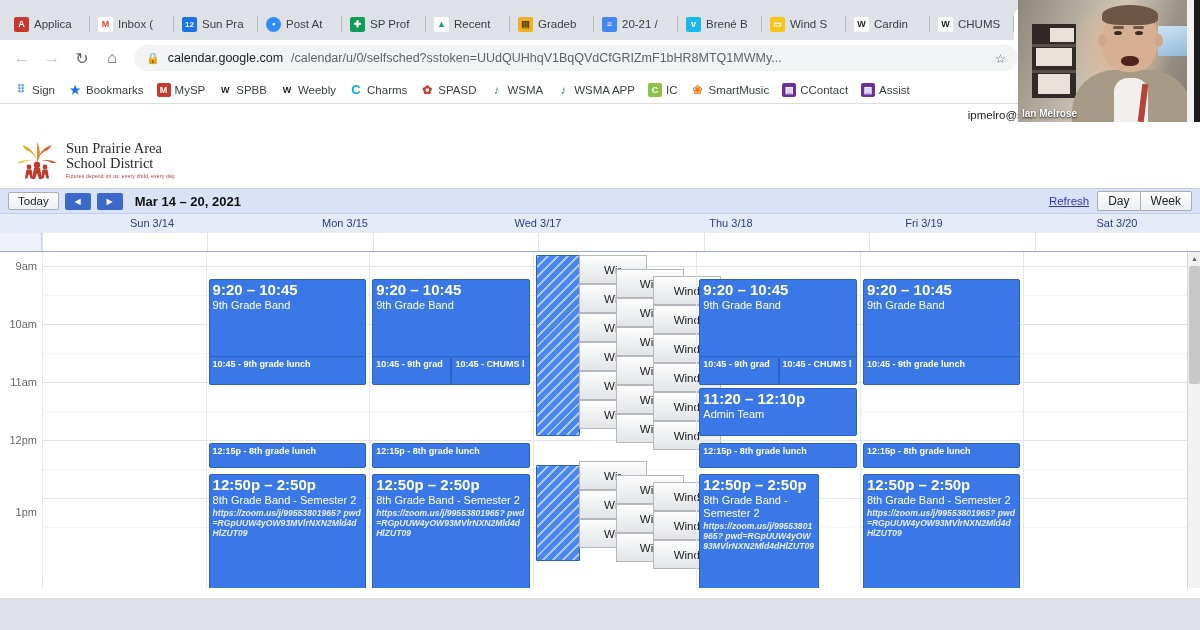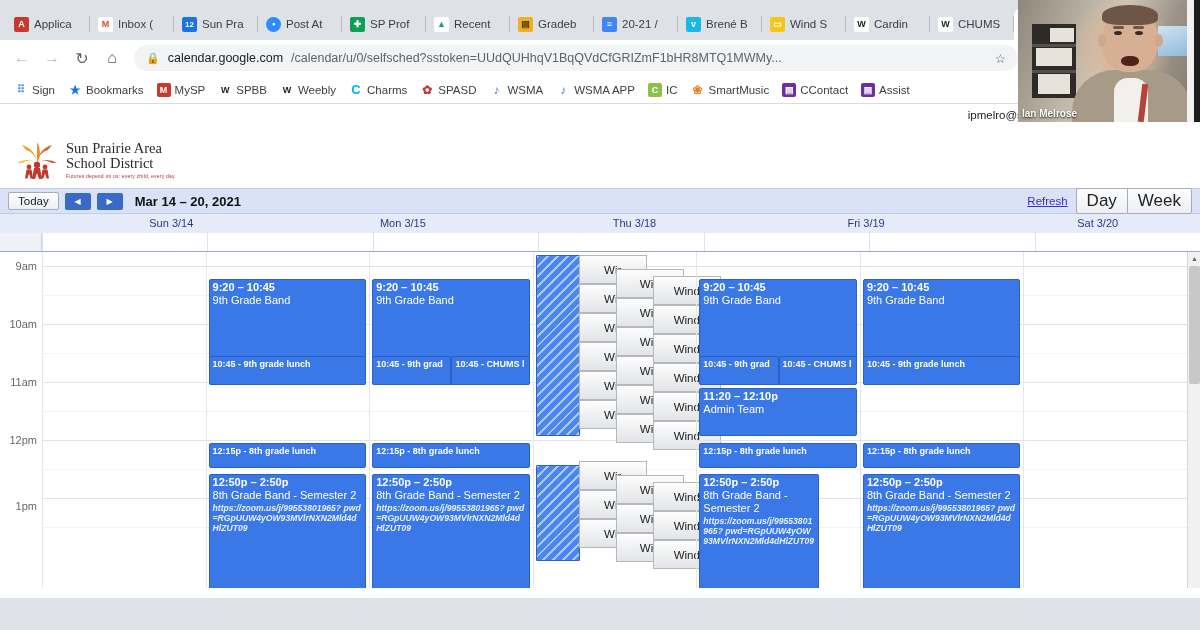--- a/index.html
+++ b/index.html
@@ -95,21 +95,21 @@
   .arrowbtn {
     width: 26px; height: 17px; background: #3a69c8; border-radius: 2px;
     display: inline-flex; align-items: center; justify-content: center;
     color: #fff; font-size: 8px;
   }
   .caltitle { font-size: 13px; font-weight: bold; color: #111; margin-left: 6px; }
   .calnav-right { margin-left: auto; display: flex; align-items: center; gap: 8px; }
   .refresh-link { font-size: 11.5px; color: #3333cc; text-decoration: underline; }
   .viewbtn {
     background: linear-gradient(#fdfdfd,#eceff3); border: 1px solid #a9adb3;
-    font-size: 17px; padding: 2px 10px; color: #222;
+    font-size: 12px; padding: 2px 10px; color: #222;
   }
   .viewbtn.first { border-radius: 2px 0 0 2px; border-right: none; }
   .viewbtn.last { border-radius: 0 2px 2px 0; }
 
   
   .dayhead { display: flex; background: #e5ebf9; height: 19px; gap: 27px; }
   .dh-gutter { width: 42px; flex: 0 0 42px; }
   .dh-cell { flex: 1; text-align: center; font-size: 11px; color: #2b3a8c; line-height: 19px; }
 
   .allday { display: flex; background: #fff; height: 19px; border-bottom: 1px solid #9aa7c7; }
@@ -127,21 +127,21 @@
     border-top: 1px solid #dfe3ec; }
   .halfline { position: absolute; left: 0; right: 0; height: 0;
     border-top: 1px dotted #e8ebf2; }
 
   .ev {
     position: absolute; left: 2px; right: 3px;
     background: #3b78e7; border: 1px solid #2b60c4; color: #fff;
     border-radius: 2px; overflow: hidden; padding: 1px 3px;
     font-size: 9.5px; line-height: 1.18;
   }
-  .ev .evtime { font-weight: bold; font-size: 11px; display: block; }
+  .ev .evtime { font-weight: bold; font-size: 15px; display: block; }
   .ev .evtitle { font-size: 11px; display: block; }
   .ev .evlink { font-size: 8.6px; font-weight: bold; display: block;
     word-break: break-all; color: #e9f0ff; margin-top: 1px; font-style: italic; }
   .ev.band { }
   .ev.lunch { font-weight: bold; font-size: 9px; padding-top: 2px; }
 
   .hatch {
     position: absolute; left: 2px; width: 44px;
     background: #4a86f0;
     background-image: repeating-linear-gradient(135deg,
@@ -389,20 +389,21 @@
           <span class="viewbtn first">Day</span>
           <span class="viewbtn last">Week</span>
         </span>
       </div>
     </div>
 
     <div class="dayhead">
       <div class="dh-gutter"></div>
       <div class="dh-cell">Sun 3/14</div>
       <div class="dh-cell">Mon 3/15</div>
+      <div class="dh-cell">Wed 3/17</div>
       <div class="dh-cell">Thu 3/18</div>
       <div class="dh-cell">Fri 3/19</div>
       <div class="dh-cell">Sat 3/20</div>
     </div>
 
     <div class="allday">
       <div class="ad-gutter"></div>
       <div class="ad-cell"></div>
       <div class="ad-cell"></div>
       <div class="ad-cell"></div>
@@ -413,21 +414,21 @@
     </div>
 
     <div class="gridwrap">
       <div class="grid">
 
         <div class="gutter">
           <div class="hourlabel" style="top:14px">9am</div>
           <div class="hourlabel" style="top:72px">10am</div>
           <div class="hourlabel" style="top:130px">11am</div>
           <div class="hourlabel" style="top:188px">12pm</div>
-          <div class="hourlabel" style="top:254px">1pm</div>
+          <div class="hourlabel" style="top:260px">1pm</div>
 
         </div>
 
         <div class="daycol">
           <div class="hourline" style="top:14px"></div>
             <div class="halfline" style="top:43px"></div>
           <div class="hourline" style="top:72px"></div>
             <div class="halfline" style="top:101px"></div>
           <div class="hourline" style="top:130px"></div>
             <div class="halfline" style="top:159px"></div>

